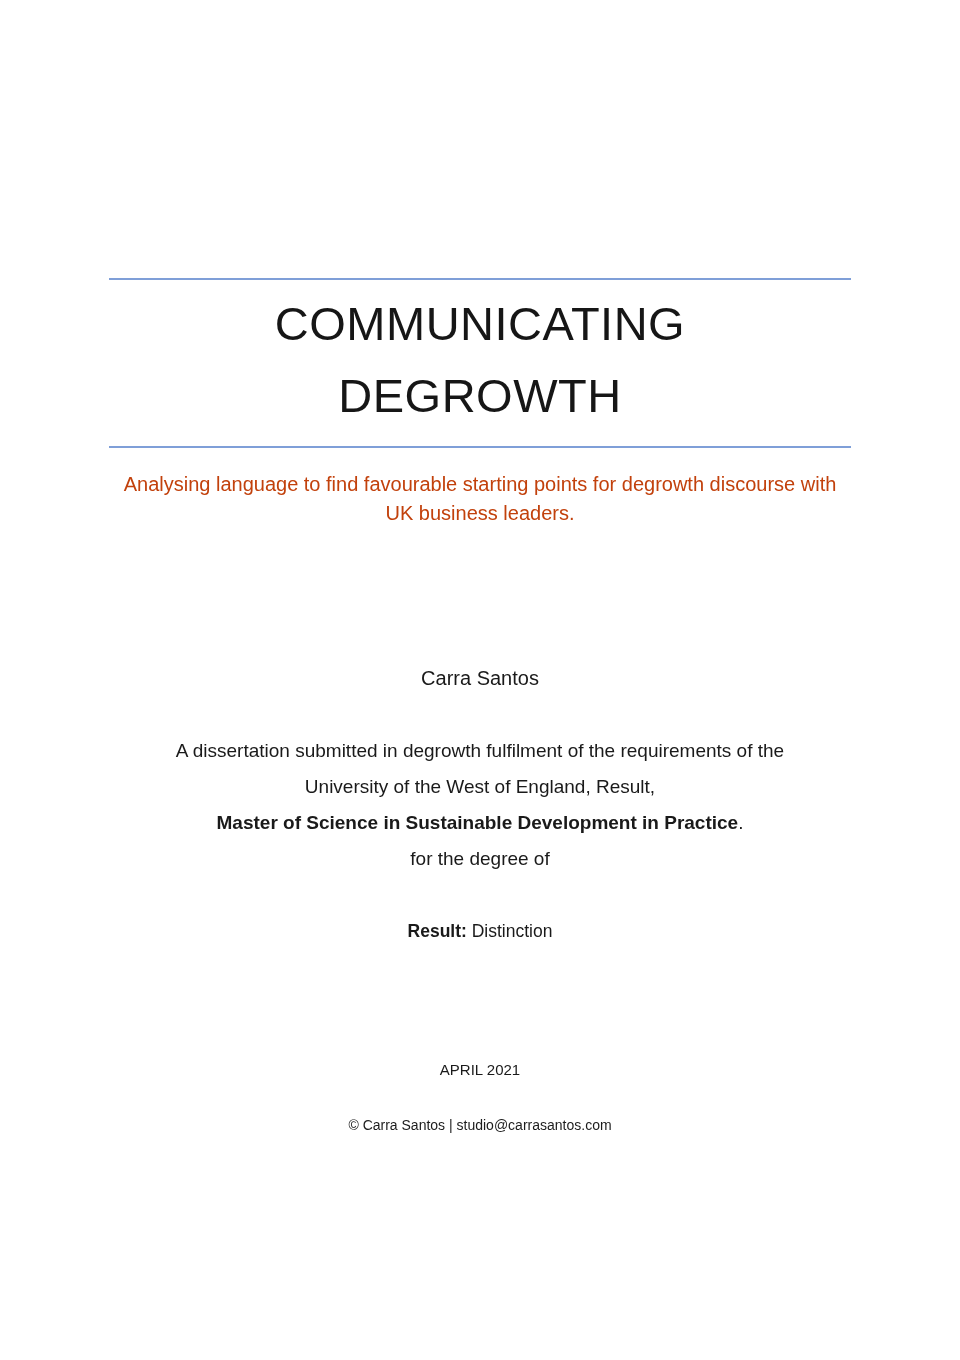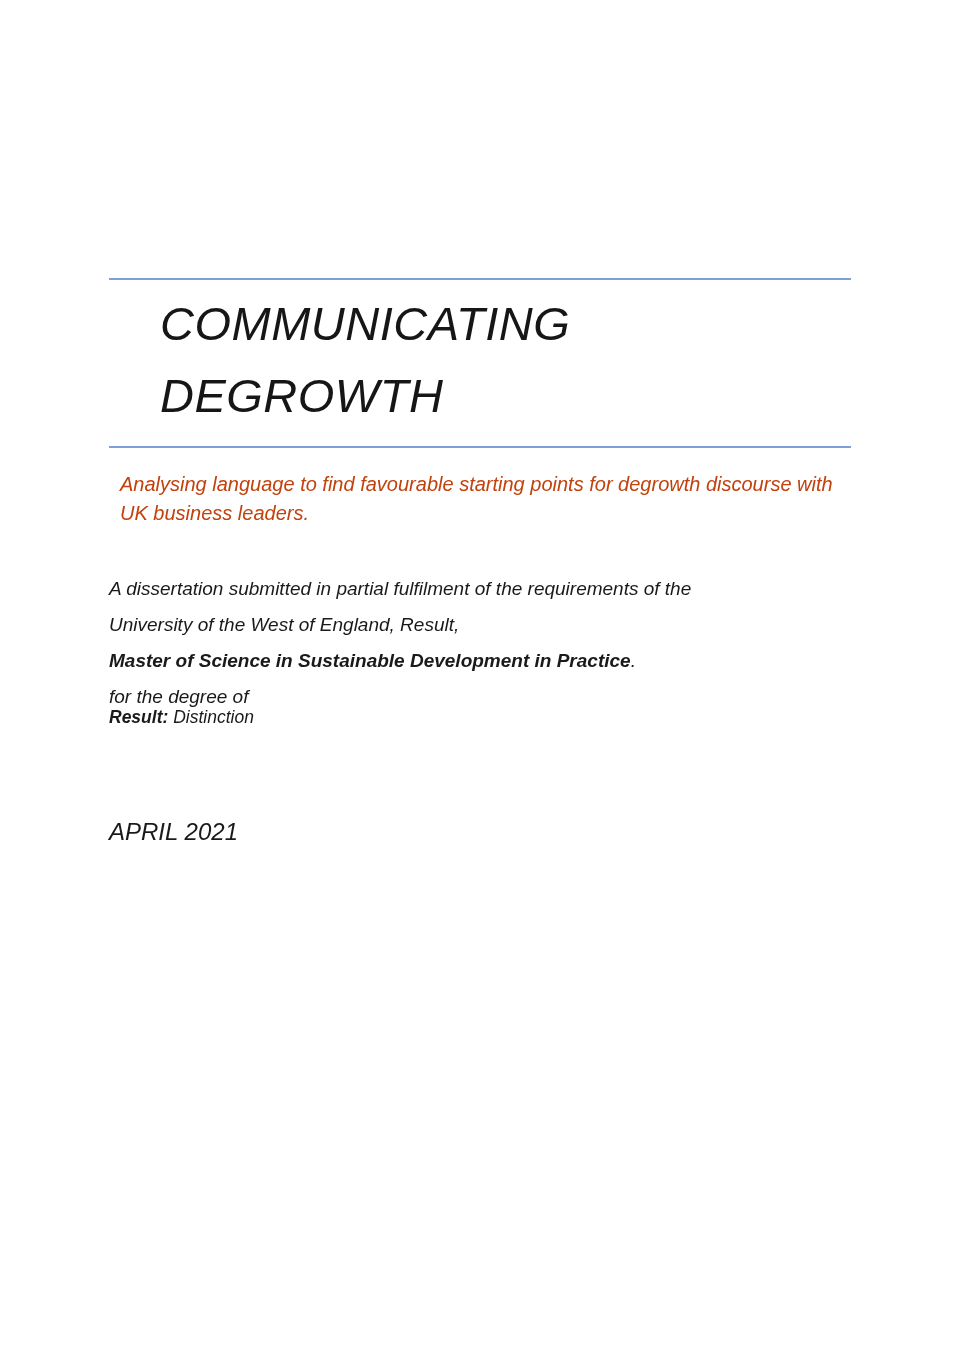--- a/index.html
+++ b/index.html
@@ -12,21 +12,21 @@
   .page {
     position: relative;
     width: 960px;
     height: 1360px;
     background: #ffffff;
     overflow: hidden;
   }
   .content {
     width: 742px;
     margin: 0 auto;
-    font-style: italic;
+    text-align: center;
   }
   .title-block {
     margin-top: 278px;
     border-top: 2px solid #7F9FD8;
     border-bottom: 2px solid #7F9FD8;
     padding: 8px 0 14px 0;
   }
   .doc-title {
     font-size: 47px;
     font-weight: 400;
@@ -55,26 +55,27 @@
     font-size: 19px;
   }
   .statement p {
     line-height: 19px;
     margin-bottom: 17px;
     margin-top: 0;
   }
   .statement p:last-child { margin-bottom: 0; }
   .bold { font-weight: 700; }
   .result-line {
+    margin-top: 52px;
     font-size: 17.5px;
     line-height: 22px;
   }
   .date-line {
-    margin-top: 91px;
-    font-size: 24px;
+    margin-top: 115px;
+    font-size: 15px;
     line-height: 26px;
   }
   .copyright-line {
     margin-top: 33px;
     font-size: 14px;
     line-height: 18px;
     color: #1c1c1c;
   }
 </style>
 </head>
@@ -82,27 +83,29 @@
 
 <div class="page">
   <div class="content">
 
     <div class="title-block">
       <h1 class="doc-title">COMMUNICATING DEGROWTH</h1>
     </div>
 
     <p class="subtitle">Analysing language to find favourable starting points for degrowth discourse with UK business leaders.</p>
 
+    <p class="author">Carra Santos</p>
 
     <div class="statement">
-      <p>A dissertation submitted in partial fulfilment of the requirements of the</p>
+      <p>A dissertation submitted in degrowth fulfilment of the requirements of the</p>
       <p>University of the West of England, Result,</p>
       <p><span class="bold">Master of Science in Sustainable Development in Practice</span><span>.</span></p>
       <p>for the degree of</p>
     </div>
 
     <p class="result-line"><span class="bold">Result:</span><span> Distinction</span></p>
 
     <p class="date-line">APRIL 2021</p>
 
+    <p class="copyright-line">© Carra Santos | studio@carrasantos.com</p>
 
   </div>
 </div>
 
 </body></html>

